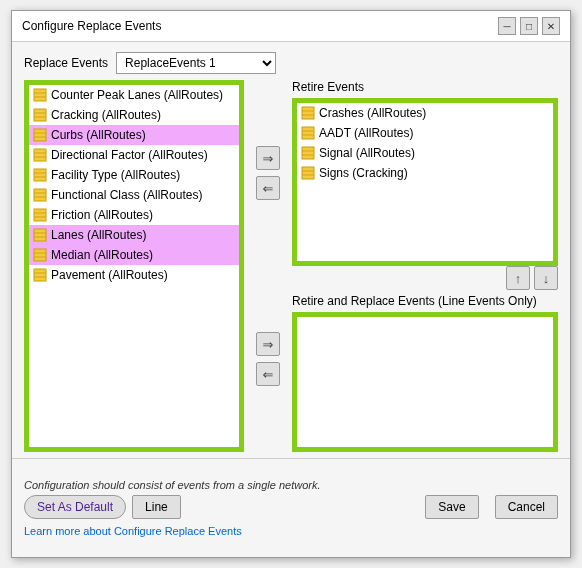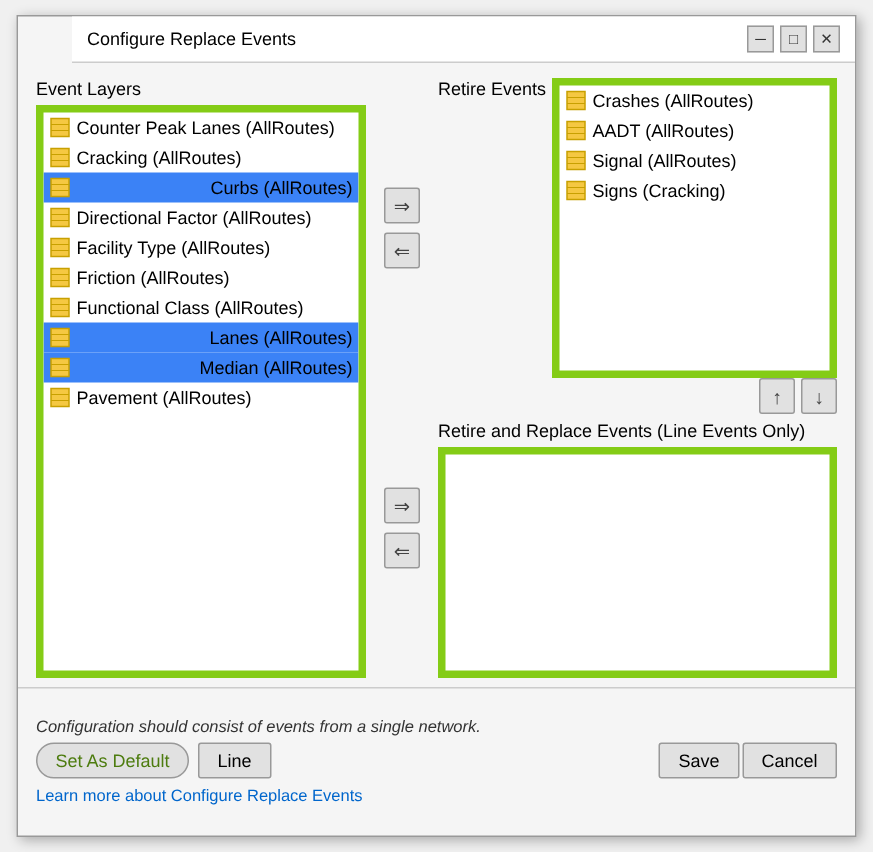--- a/index.html
+++ b/index.html
@@ -22,21 +22,20 @@
       display: flex;
       flex-direction: column;
     }
     .title-bar {
       background: #fff;
       border-bottom: 1px solid #ccc;
       padding: 6px 10px;
       display: flex;
       align-items: center;
       justify-content: space-between;
-      margin-left: 36px;
     }
     .title-bar-title {
       font-size: 12px;
       font-weight: normal;
       color: #000;
     }
     .title-bar-controls {
       display: flex;
       gap: 4px;
     }
@@ -106,21 +105,21 @@
     .list-item {
       display: flex;
       align-items: center;
       padding: 2px 4px;
       cursor: pointer;
       gap: 4px;
       font-size: 12px;
       color: #000;
       height: 20px;
     }
-    .list-item.selected { background: #3b82f6; justify-content: space-between; }
+    .list-item.selected { background: #f0abfc; }
     .layer-icon {
       width: 14px;
       height: 14px;
       flex-shrink: 0;
       display: flex;
       align-items: center;
       justify-content: center;
     }
     .layer-icon svg {
       width: 14px;
@@ -134,21 +133,21 @@
       cursor: pointer;
       display: flex;
       align-items: center;
       justify-content: center;
       font-size: 13px;
       color: #444;
       border-radius: 2px;
     }
     .right-top {
       display: flex;
-      flex-direction: row;
+      flex-direction: column;
       gap: 4px;
       flex: 1;
       min-height: 0;
     }
     .right-bottom {
       display: flex;
       flex-direction: column;
       gap: 4px;
       flex: 1;
       min-height: 0;
@@ -179,33 +178,33 @@
       align-items: center;
       justify-content: space-between;
     }
     .left-buttons {
       display: flex;
       gap: 6px;
       align-items: center;
     }
     .right-buttons {
       display: flex;
-      gap: 2px;
+      gap: 16px;
     }
     .btn {
       height: 24px;
       padding: 0 12px;
       font-size: 12px;
       border: 1px solid #999;
       background: #e1e1e1;
       cursor: pointer;
       color: #000;
       border-radius: 2px;
     }
-    .btn:disabled { color: #4d7c0f; cursor: default; border-radius: 12px; }
+    .btn:disabled { color: #4c1d95; cursor: default; border-radius: 12px; }
     .link-text {
       font-size: 11px;
       margin-top: 2px;
     }
     .link-text a {
       color: #0066cc;
       text-decoration: none;
     }
     .right-panels-wrapper {
       display: flex;
@@ -248,25 +247,30 @@
     <span class="title-bar-title">Configure Replace Events</span>
     <div class="title-bar-controls">
       <div class="title-btn">─</div>
       <div class="title-btn">□</div>
       <div class="title-btn">✕</div>
     </div>
   </div>
 
   <div class="dialog-content">
 
+    <div class="replace-events-row">
+      <span class="replace-events-label">Replace Events</span>
+      <select class="replace-events-select">
+        <option>ReplaceEvents 1</option>
+      </select>
+    </div>
 
     <div class="panels-row">
 
       <div class="left-panel">
-        <span class="panel-label">Event Layers</span>
         <div class="list-box" id="event-layers-list">
 
         <div class="list-item">
               <span class="layer-icon">
                 <svg viewBox="0 0 14 14" xmlns="http://www.w3.org/2000/svg">
     <rect x="1" y="1" width="12" height="12" fill="#f5c842" stroke="#c8a000" stroke-width="1"></rect>
     <line x1="1" y1="5" x2="13" y2="5" stroke="#c8a000" stroke-width="0.8"></line>
     <line x1="1" y1="9" x2="13" y2="9" stroke="#c8a000" stroke-width="0.8"></line>
   </svg>
               </span>
@@ -313,31 +317,31 @@
               <span>Facility Type (AllRoutes)</span>
             </div>
             <div class="list-item">
               <span class="layer-icon">
                 <svg viewBox="0 0 14 14" xmlns="http://www.w3.org/2000/svg">
     <rect x="1" y="1" width="12" height="12" fill="#f5c842" stroke="#c8a000" stroke-width="1"></rect>
     <line x1="1" y1="5" x2="13" y2="5" stroke="#c8a000" stroke-width="0.8"></line>
     <line x1="1" y1="9" x2="13" y2="9" stroke="#c8a000" stroke-width="0.8"></line>
   </svg>
               </span>
+              <span>Functional Class (AllRoutes)</span>
+            </div>
+            <div class="list-item">
+              <span class="layer-icon">
+                <svg viewBox="0 0 14 14" xmlns="http://www.w3.org/2000/svg">
+    <rect x="1" y="1" width="12" height="12" fill="#f5c842" stroke="#c8a000" stroke-width="1"></rect>
+    <line x1="1" y1="5" x2="13" y2="5" stroke="#c8a000" stroke-width="0.8"></line>
+    <line x1="1" y1="9" x2="13" y2="9" stroke="#c8a000" stroke-width="0.8"></line>
+  </svg>
+              </span>
               <span>Friction (AllRoutes)</span>
-            </div>
-            <div class="list-item">
-              <span class="layer-icon">
-                <svg viewBox="0 0 14 14" xmlns="http://www.w3.org/2000/svg">
-    <rect x="1" y="1" width="12" height="12" fill="#f5c842" stroke="#c8a000" stroke-width="1"></rect>
-    <line x1="1" y1="5" x2="13" y2="5" stroke="#c8a000" stroke-width="0.8"></line>
-    <line x1="1" y1="9" x2="13" y2="9" stroke="#c8a000" stroke-width="0.8"></line>
-  </svg>
-              </span>
-              <span>Functional Class (AllRoutes)</span>
             </div>
             <div class="list-item selected">
               <span class="layer-icon">
                 <svg viewBox="0 0 14 14" xmlns="http://www.w3.org/2000/svg">
     <rect x="1" y="1" width="12" height="12" fill="#f5c842" stroke="#c8a000" stroke-width="1"></rect>
     <line x1="1" y1="5" x2="13" y2="5" stroke="#c8a000" stroke-width="0.8"></line>
     <line x1="1" y1="9" x2="13" y2="9" stroke="#c8a000" stroke-width="0.8"></line>
   </svg>
               </span>
               <span>Lanes (AllRoutes)</span>

